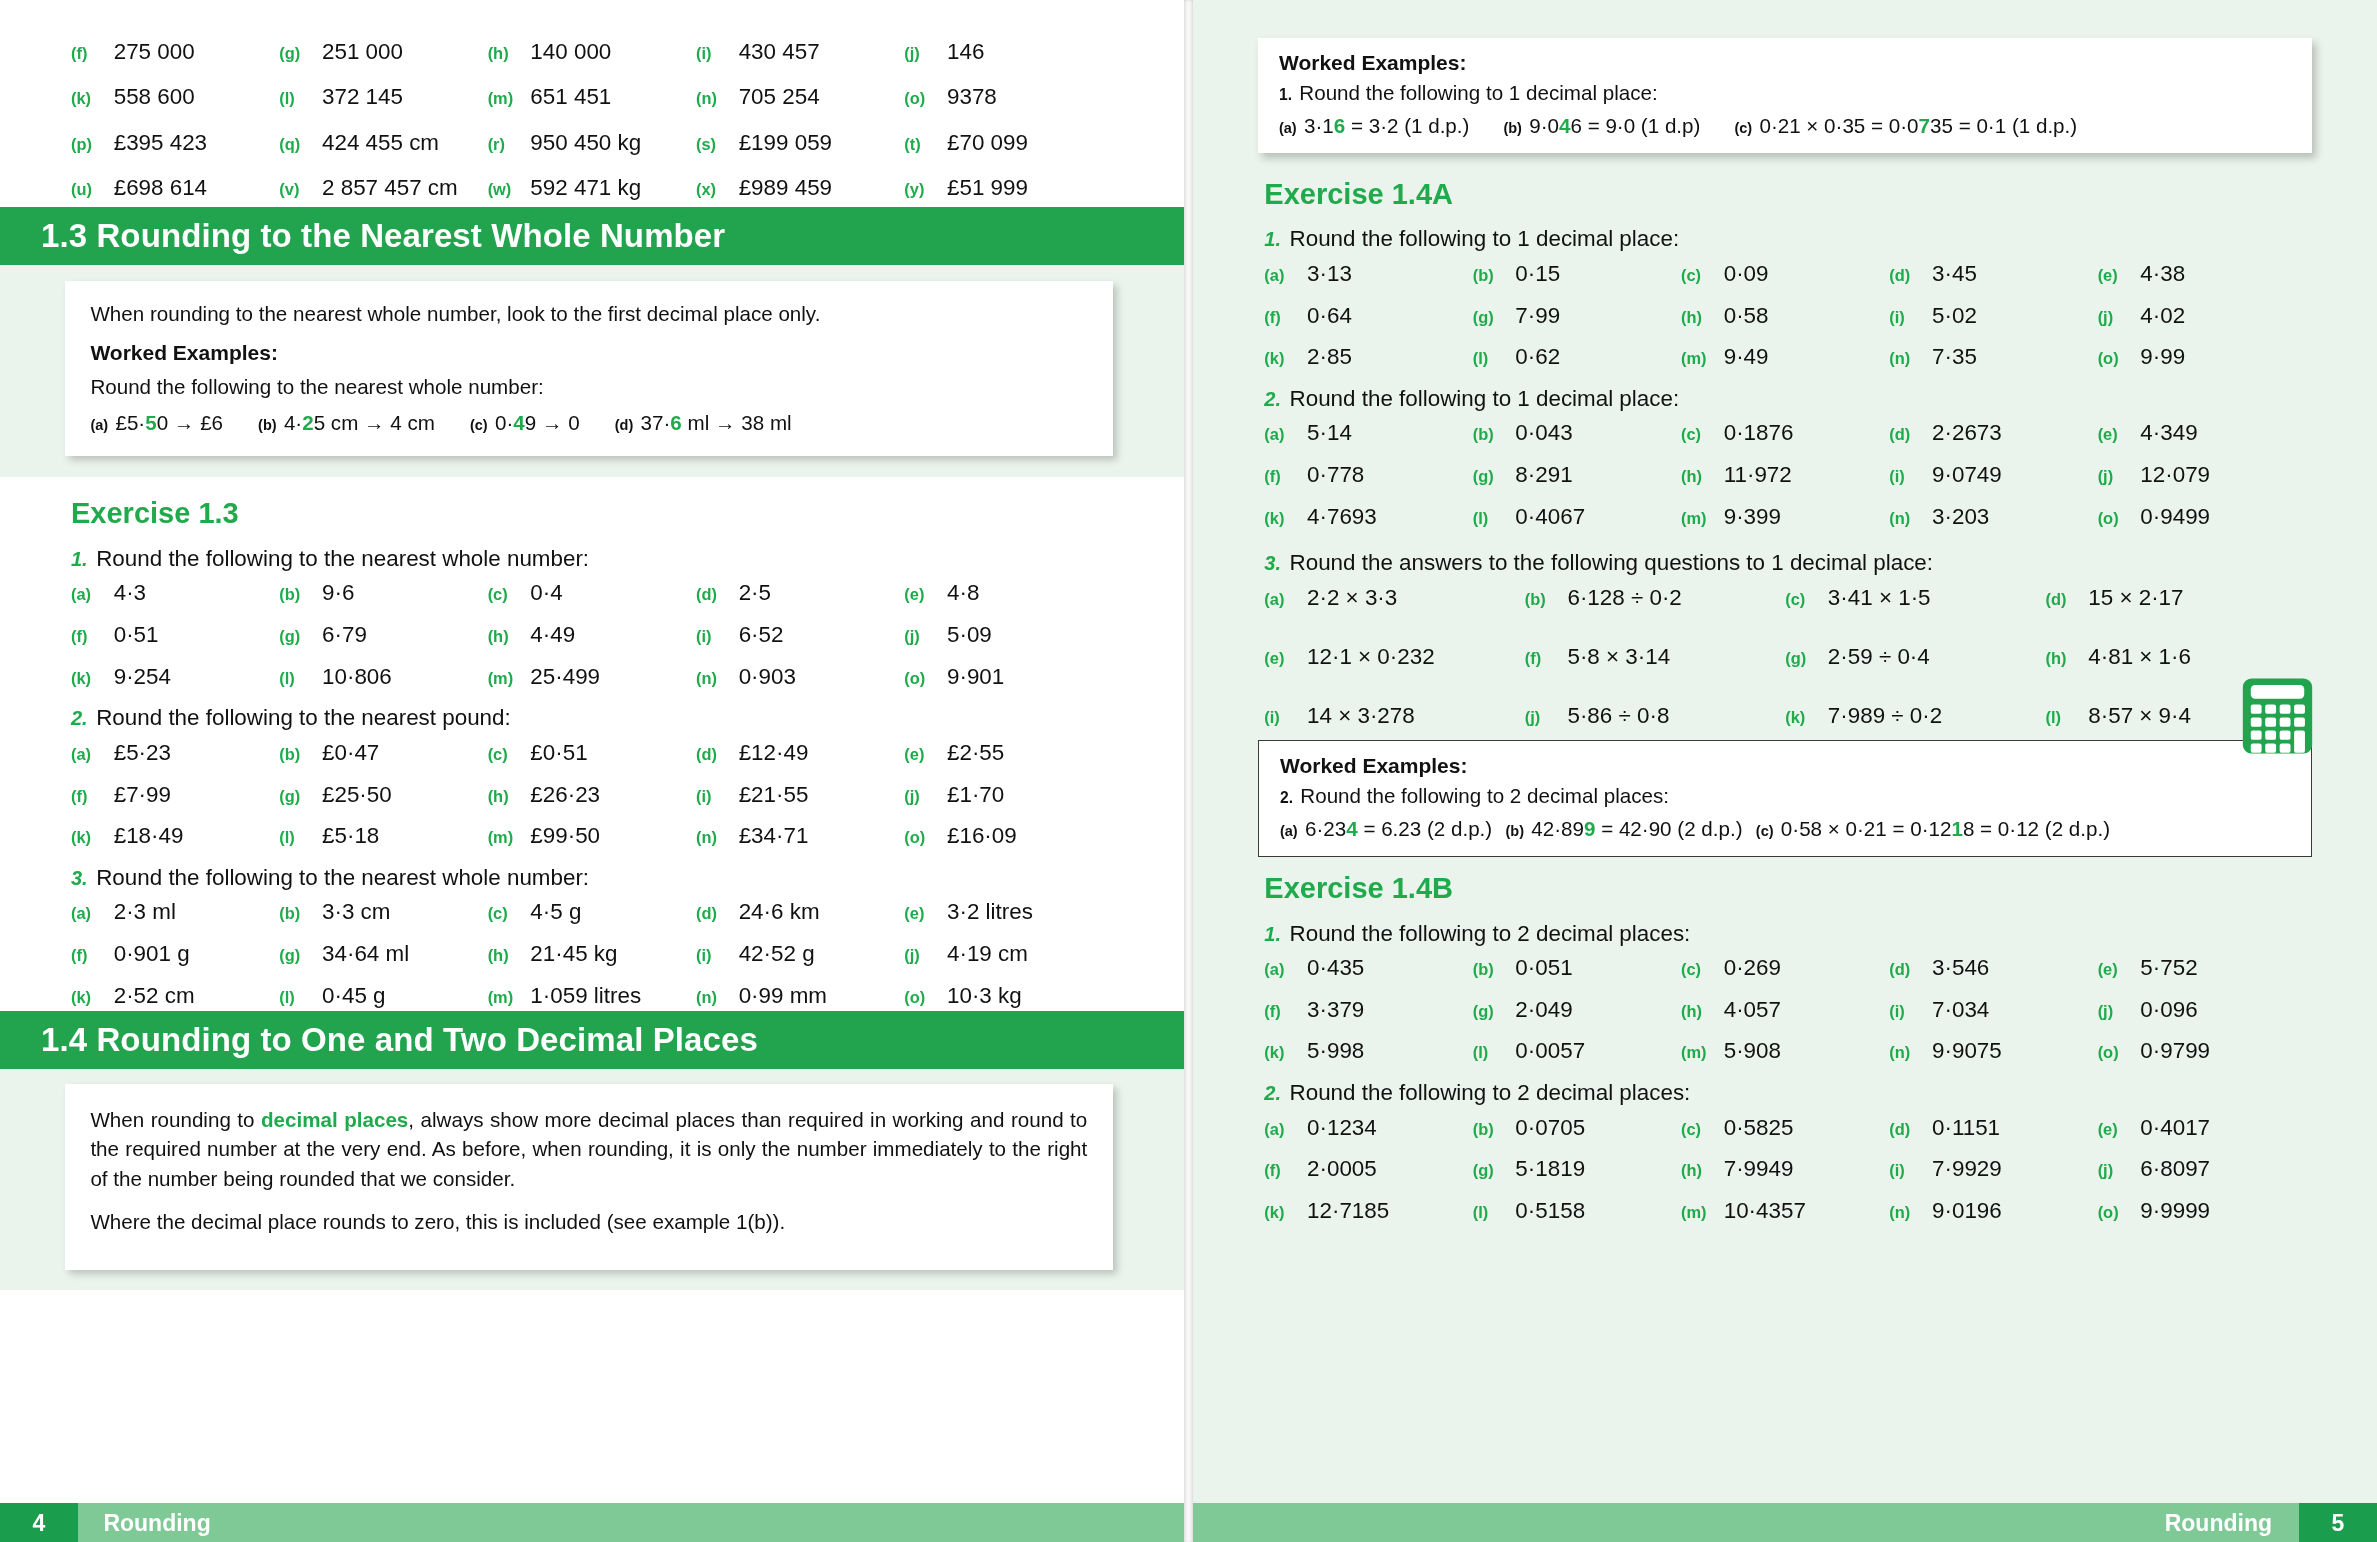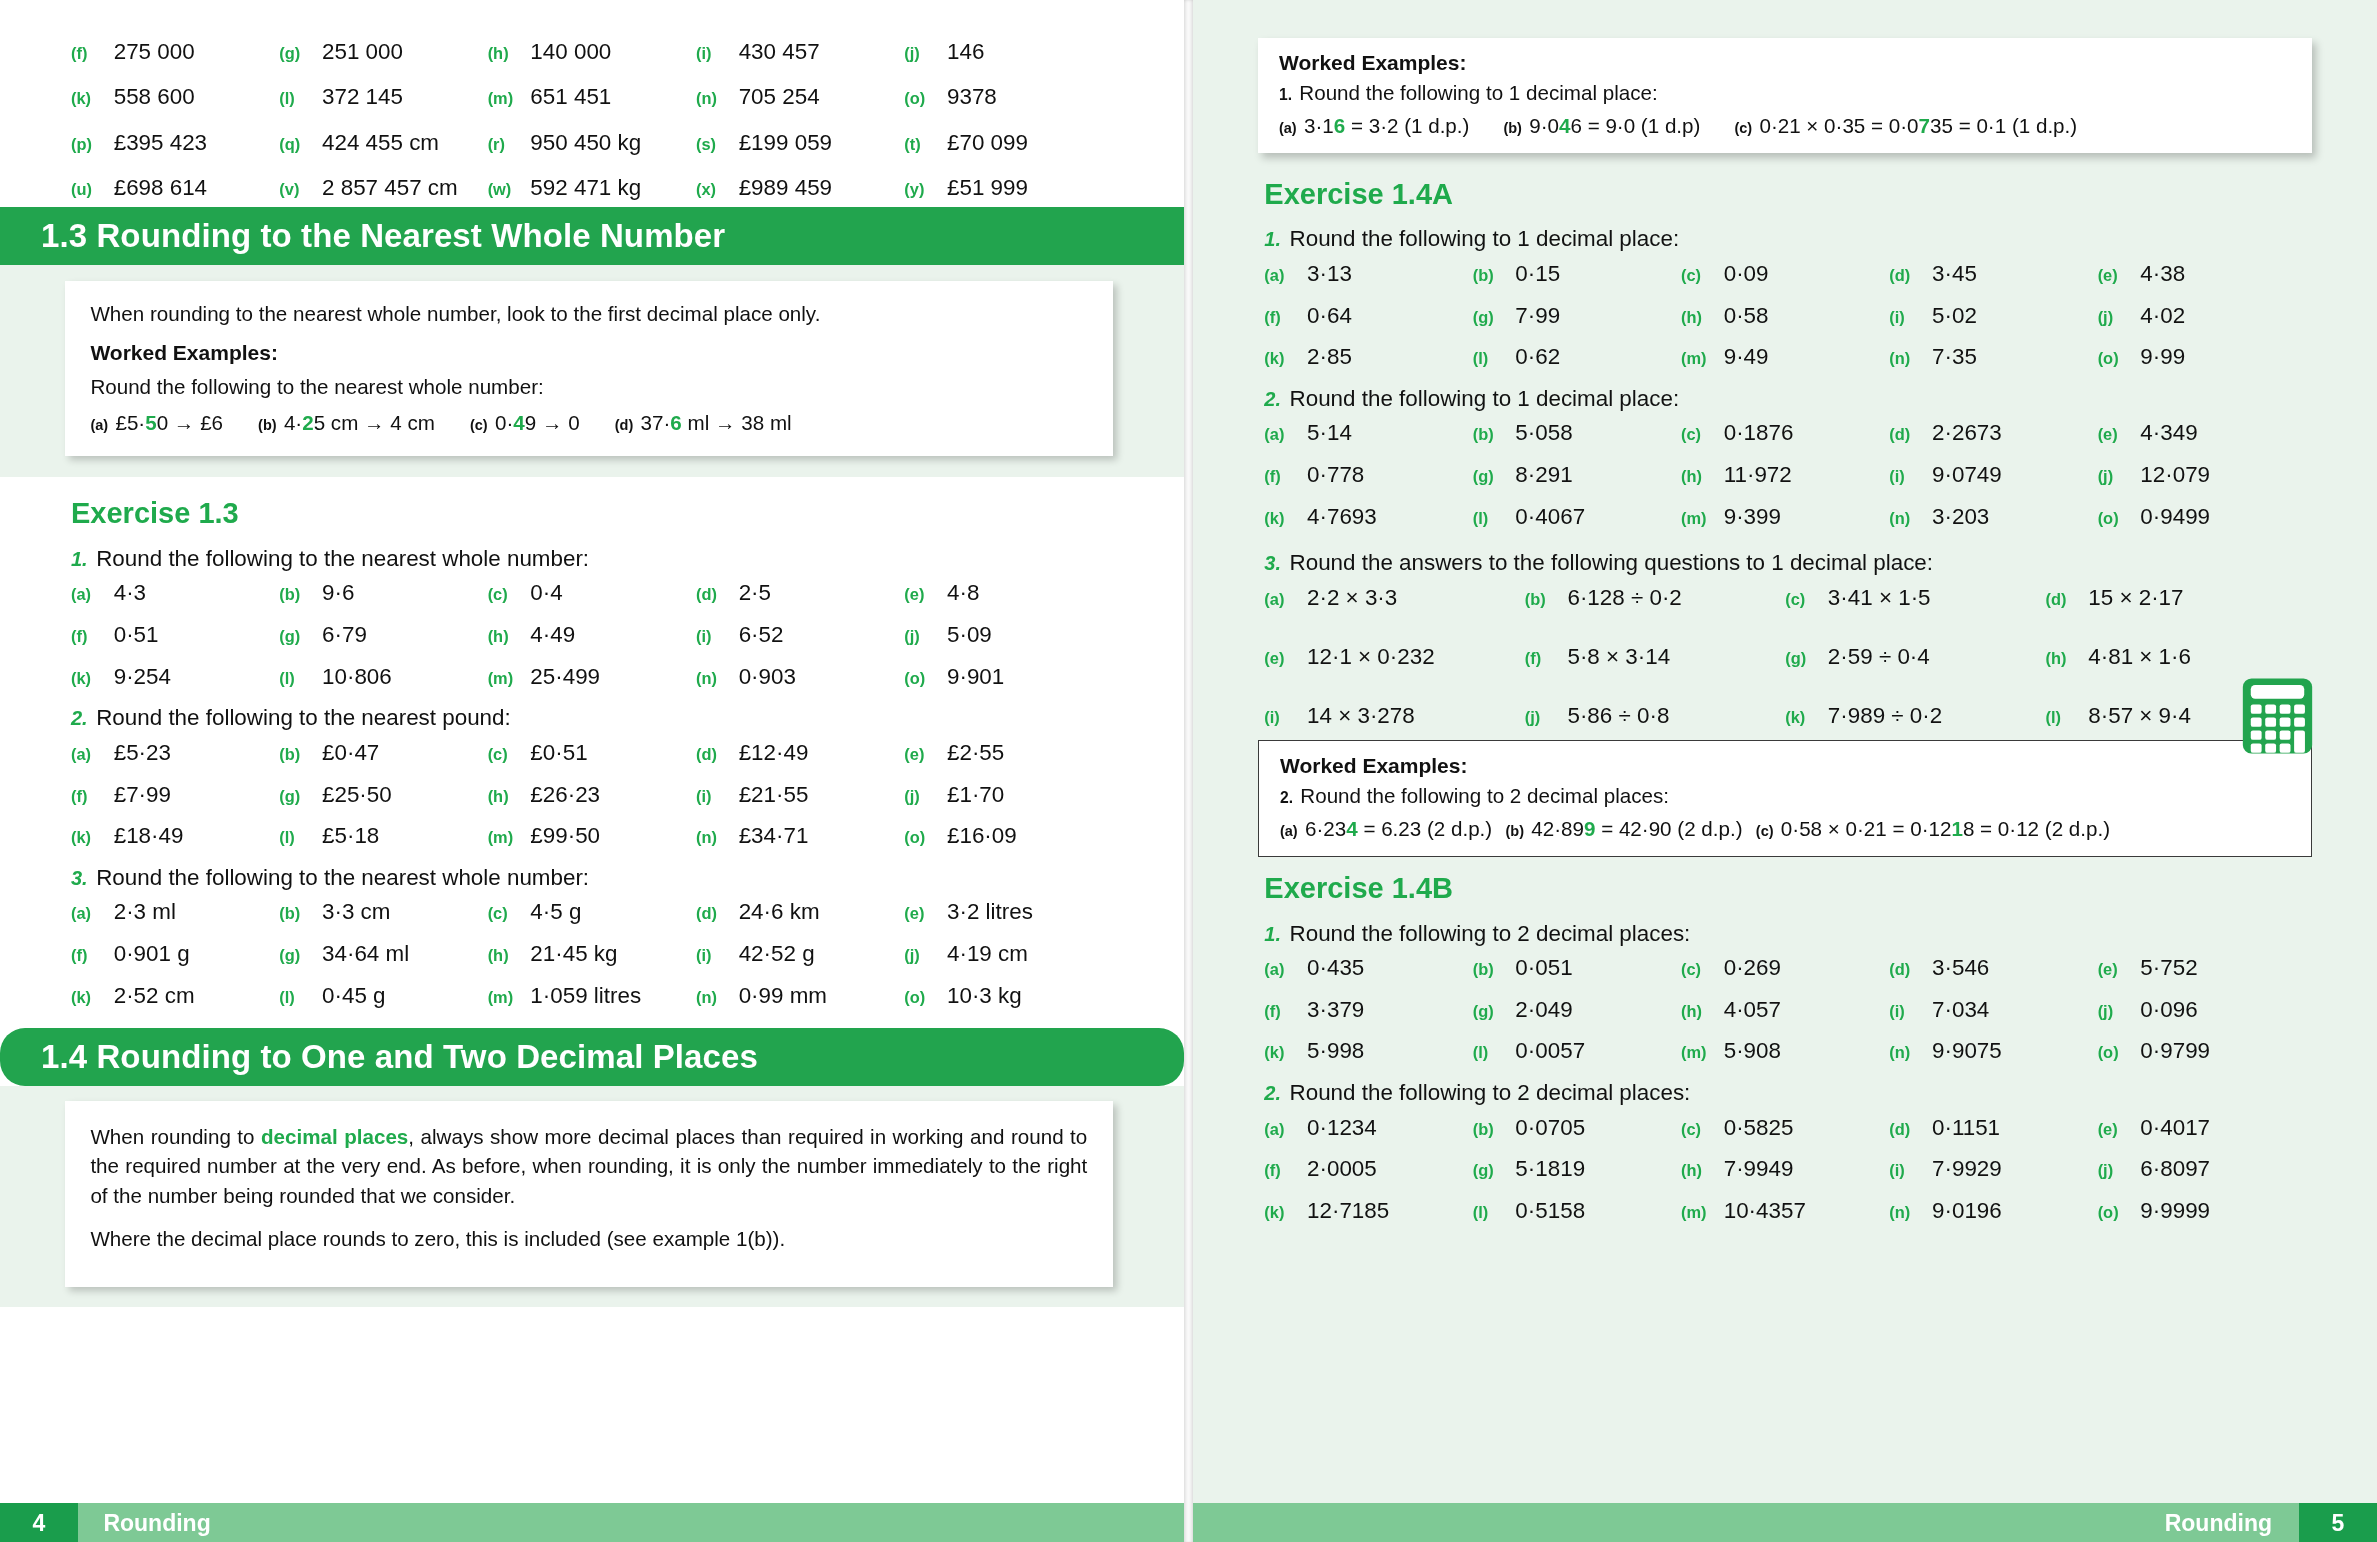--- a/index.html
+++ b/index.html
@@ -413,21 +413,21 @@
               </div>
               <div class="cell">
                 <span class="lab">(o)</span>
                 <span>10·3 kg</span>
               </div>
             </div>
           </div>
         </div>
     </div>
 
-    <div class="section-band" style="margin-top:19px;border-radius:25px;">
+    <div class="section-band" style="margin-top:2px;">
       <span class="title">1.4 Rounding to One and Two Decimal Places</span>
     </div>
 
     <div class="tint">
       <div class="infobox" style="padding-top:20.6px;padding-bottom:33px;">
         <p class="justify">
           <span>When rounding to </span><span class="hl">decimal places</span><span>, always show more decimal places than required in working and round to the required number at the very end. As before, when rounding, it is only the number immediately to the right of the number being rounded that we consider.</span>
         </p>
         <p style="margin-top:14.5px;">Where the decimal place rounds to zero, this is included (see example 1(b)).</p>
       </div>
@@ -545,21 +545,21 @@
               <span class="q-num">2.</span>
               <span class="q-text">Round the following to 1 decimal place:</span>
             </div>
             <div class="grid5">
               <div class="cell">
                 <span class="lab">(a)</span>
                 <span>5·14</span>
               </div>
               <div class="cell">
                 <span class="lab">(b)</span>
-                <span>5·058</span>
+                <span>0·043</span>
               </div>
               <div class="cell">
                 <span class="lab">(c)</span>
                 <span>0·1876</span>
               </div>
               <div class="cell">
                 <span class="lab">(d)</span>
                 <span>2·2673</span>
               </div>
               <div class="cell">

